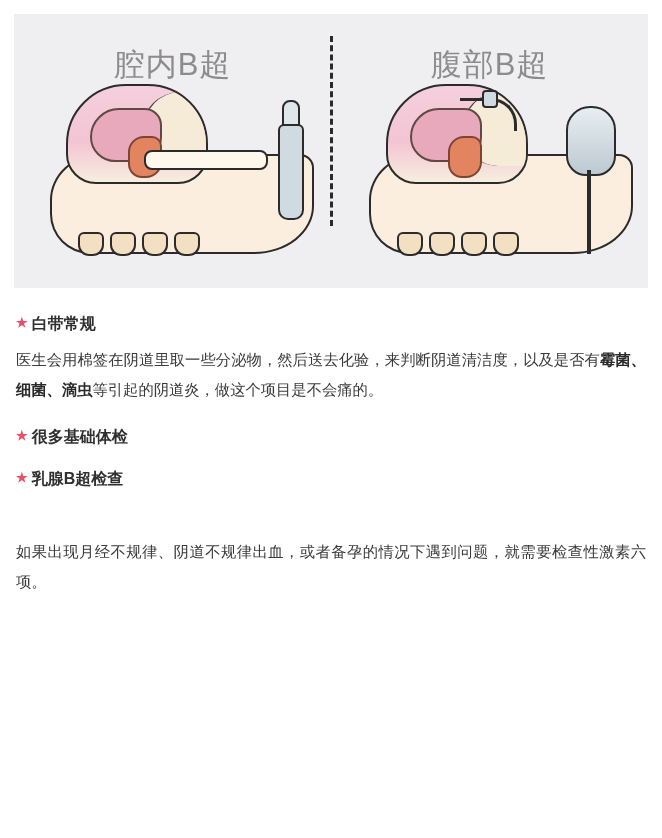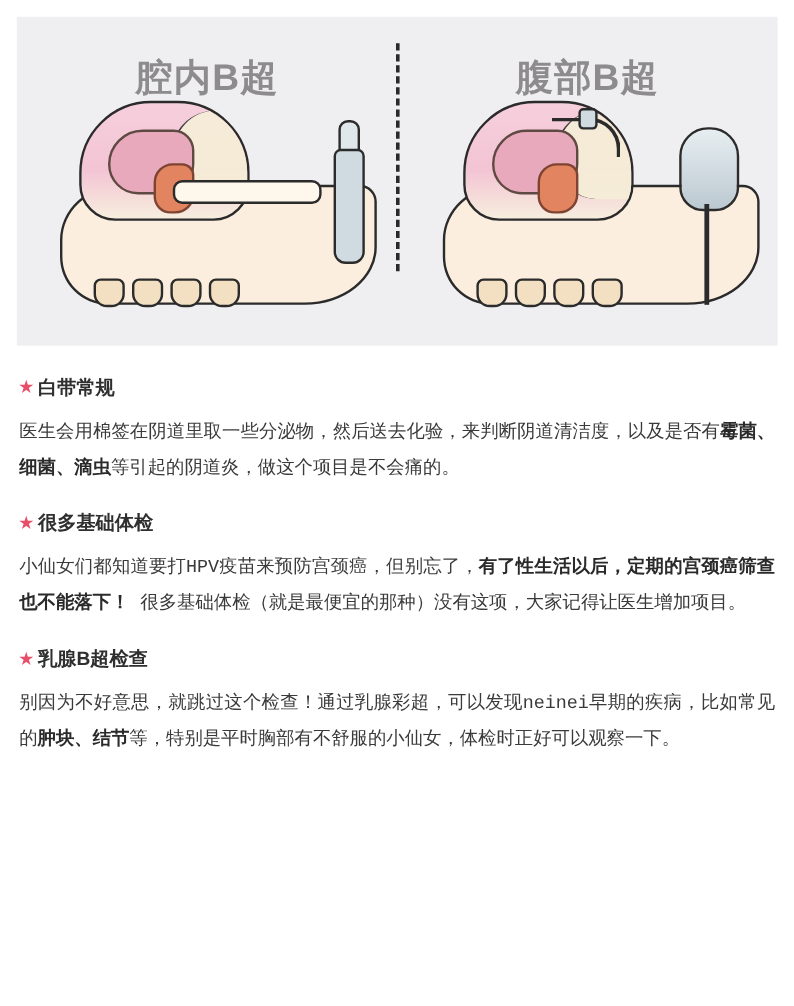--- a/index.html
+++ b/index.html
@@ -39,21 +39,20 @@
 
   .illus-title {
     position: absolute;
     top: 30px;
     width: 100%;
     text-align: center;
     font-size: 31px;
     letter-spacing: 1px;
     color: #8d8b8d;
     font-family: "Liberation Sans", sans-serif;
-    font-weight: bold;
   }
 
   .divider-dashed {
     position: absolute;
     left: 50%;
     top: 22px;
     height: 190px;
     border-left: 3px dashed #2a2a2a;
     transform: translateX(-1px);
   }
@@ -232,21 +231,21 @@
   .heading-text { line-height: 20px; }
 
   p.body {
     margin: 0 0 9px 0;
     font-size: 15.3px;
     line-height: 30px;
     color: #3a3a3a;
     text-align: justify;
     text-justify: inter-ideograph;
   }
-  p.body:last-child { margin-bottom: 0; font-family: Liberation Mono, monospace; }
+  p.body:last-child { margin-bottom: 0; }
   .b { font-weight: bold; color: #2a2a2a; }
 
   .spacer { height: 26px; }
   .tail {
     font-size: 15.3px;
     line-height: 30px;
     color: #3a3a3a;
     text-align: justify;
   }
 </style>
@@ -315,27 +314,26 @@
         <span class="heading-text">白带常规</span>
       </div>
       <p class="body"><span>医生会用棉签在阴道里取一些分泌物，然后送去化验，来判断阴道清洁度，以及是否有</span><span class="b">霉菌、细菌、滴虫</span><span>等引起的阴道炎，做这个项目是不会痛的。</span></p>
     </div>
 
     <div class="section">
       <div class="heading">
         <span class="star">★</span>
         <span class="heading-text">很多基础体检</span>
       </div>
-      <p class="body"><span>小仙女们都知道要打HPV疫苗来预防宫颈癌，但别忘了，</span><span class="b">有了性生活以后，定期的宫颈癌筛查也不能落下！</span><span> 很多基础体检（就是最便宜的那种）没有这项，大家记得让医生增加项目。</span></p>
     </div>
 
     <div class="section">
       <div class="heading">
         <span class="star">★</span>
         <span class="heading-text">乳腺B超检查</span>
       </div>
-      <p class="body"><span>别因为不好意思，就跳过这个检查！通过乳腺彩超，可以发现neinei早期的疾病，比如常见的</span><span class="b">肿块、结节</span><span>等，特别是平时胸部有不舒服的小仙女，体检时正好可以观察一下。</span></p>
     </div>
 
     <div class="spacer"></div>
 
+    <div class="tail">如果出现月经不规律、阴道不规律出血，或者备孕的情况下遇到问题，就需要检查性激素六项。</div>
   </div>
 </div>
 
 </body></html>

